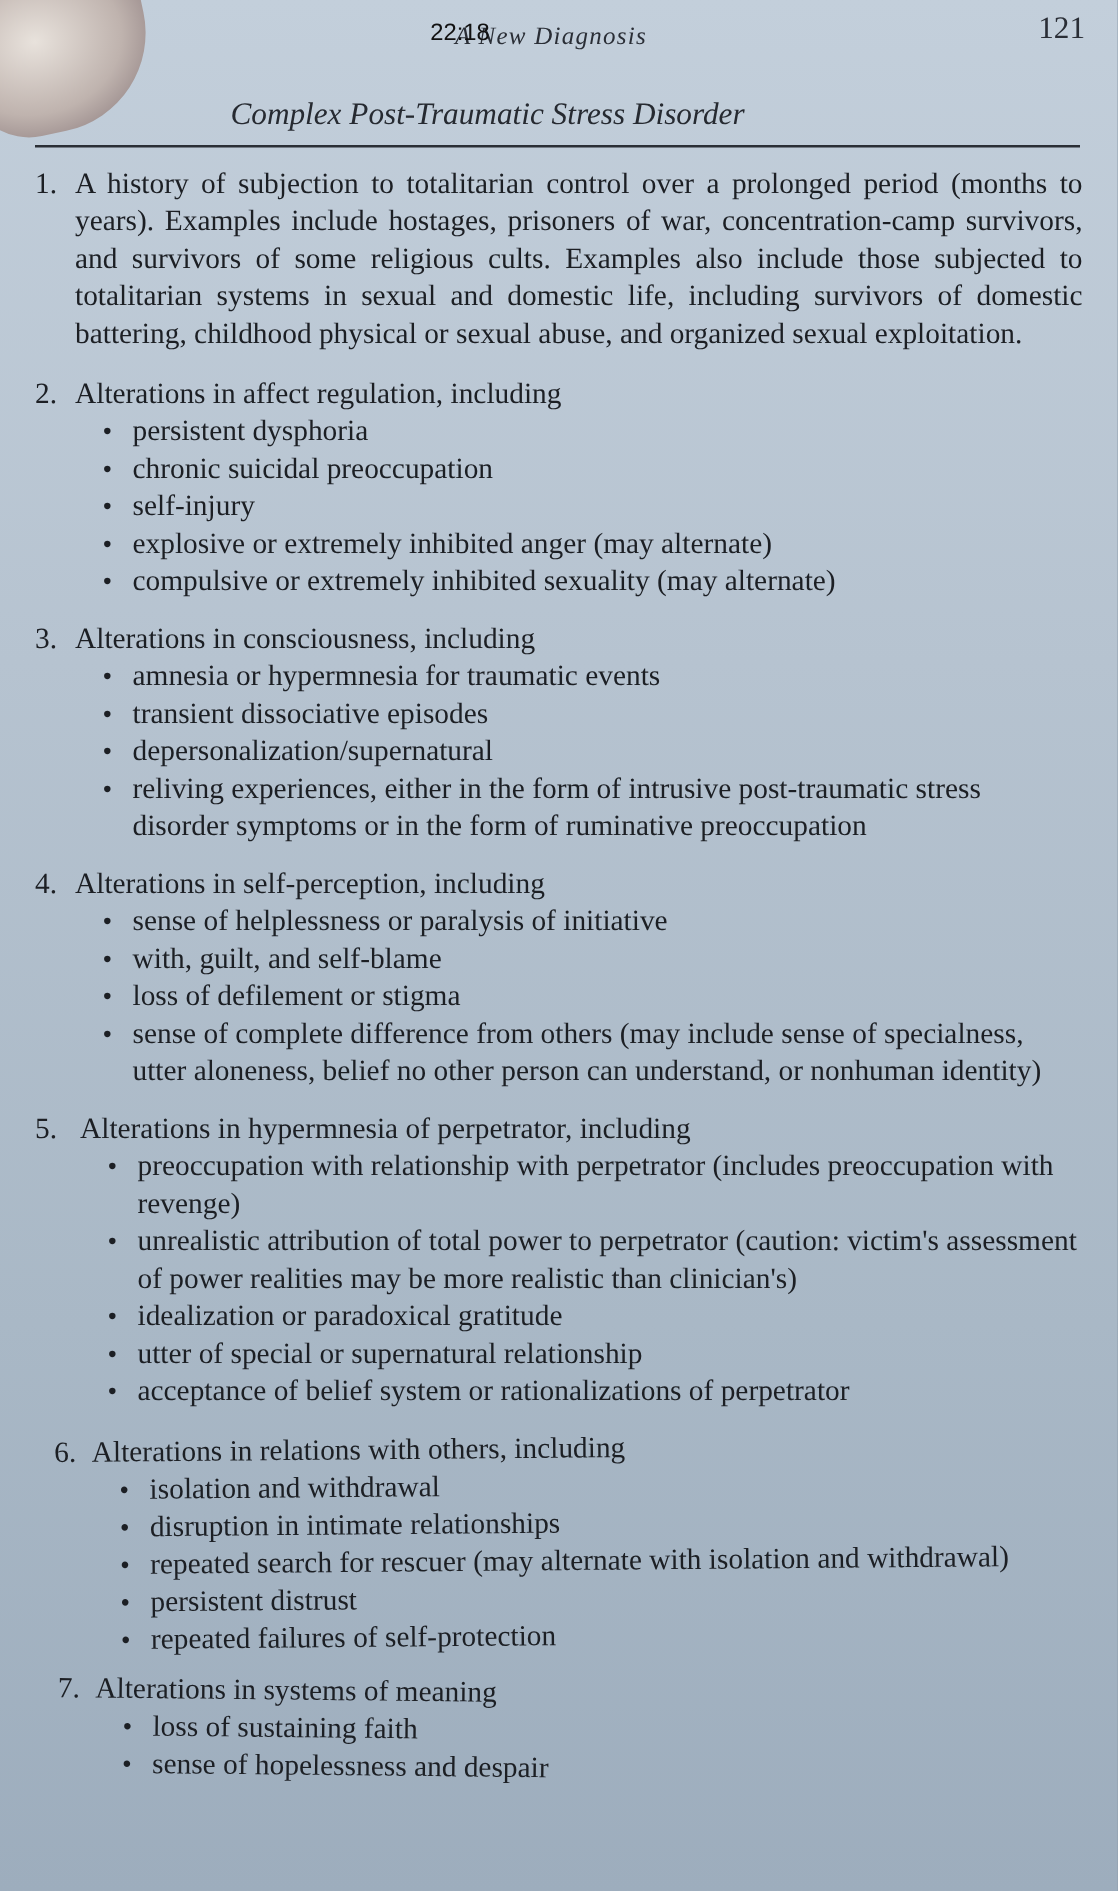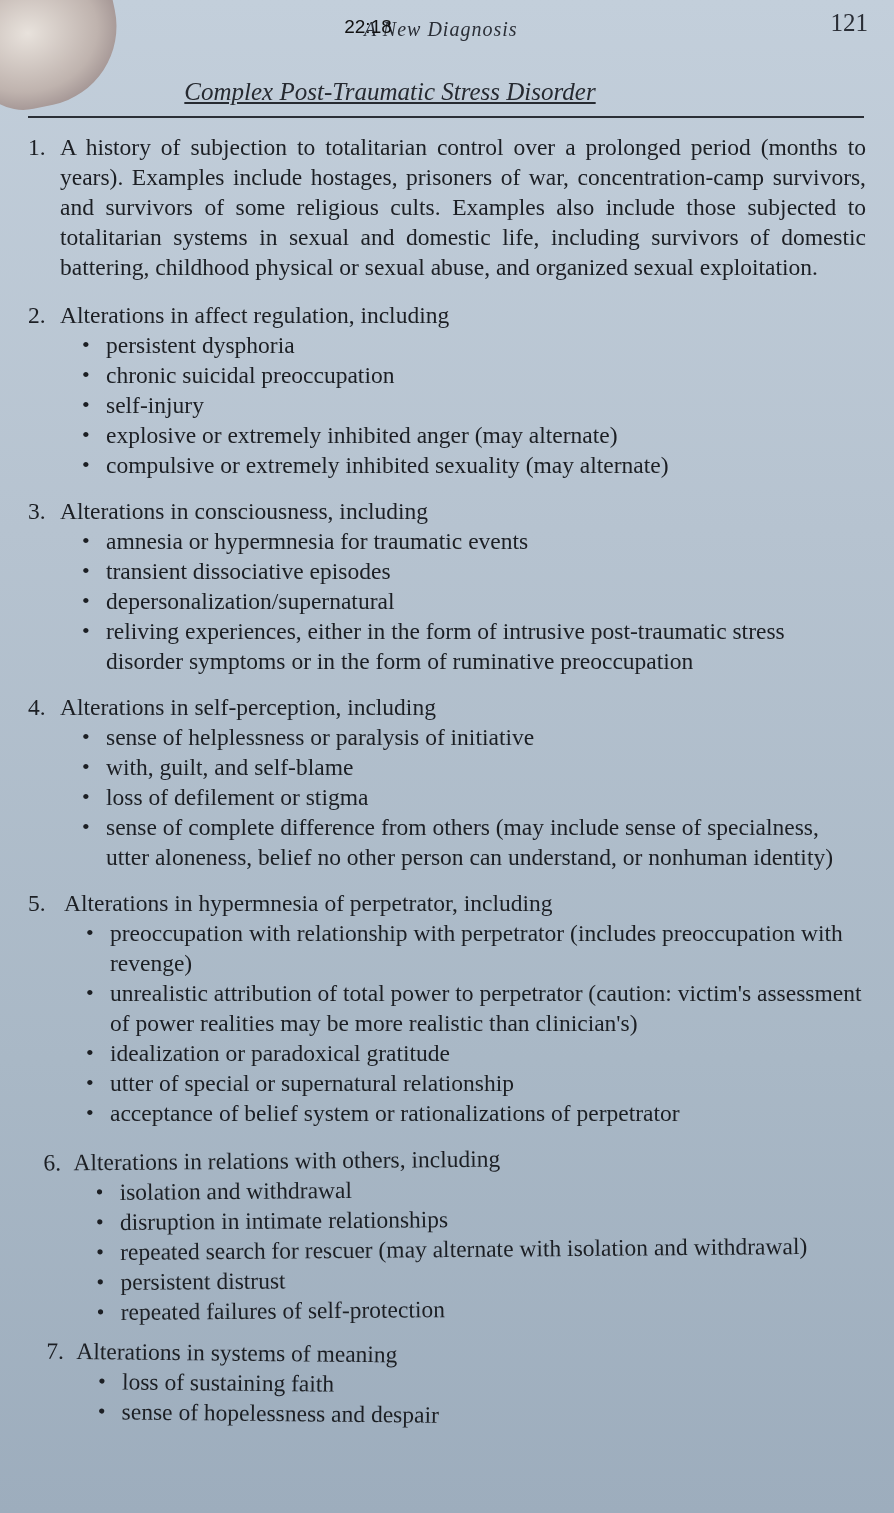--- a/index.html
+++ b/index.html
@@ -28,21 +28,21 @@
   .running-head {
     position: absolute; top: 18px; left: 340px;
     font-style: italic; font-size: 20px; letter-spacing: 1px; color: #2a2e36; margin-left: 24px;
   }
   .page-number {
     position: absolute; top: 9px; right: 26px; font-size: 25px; color: #2a2e36;
   }
   .section-title {
     position: absolute; top: 78px; left: 0; width: 736px; text-align: center;
     font-style: italic; font-size: 25px; color: #262a31;
-    padding-left: 44px; box-sizing: border-box; text-decoration: underline;
+    padding-left: 44px; box-sizing: border-box;
   }
   .rule {
     position: absolute; top: 116px; left: 28px; width: 836px; height: 2px; background: #2b2f36;
   }
   .criteria {
     position: absolute; top: 132px; left: 28px; width: 838px;
     font-size: 23.5px; line-height: 30px;
   }
   .item { position: relative; padding-left: 32px; margin-bottom: 16px; }
   .num { position: absolute; left: 0; top: 0; }

